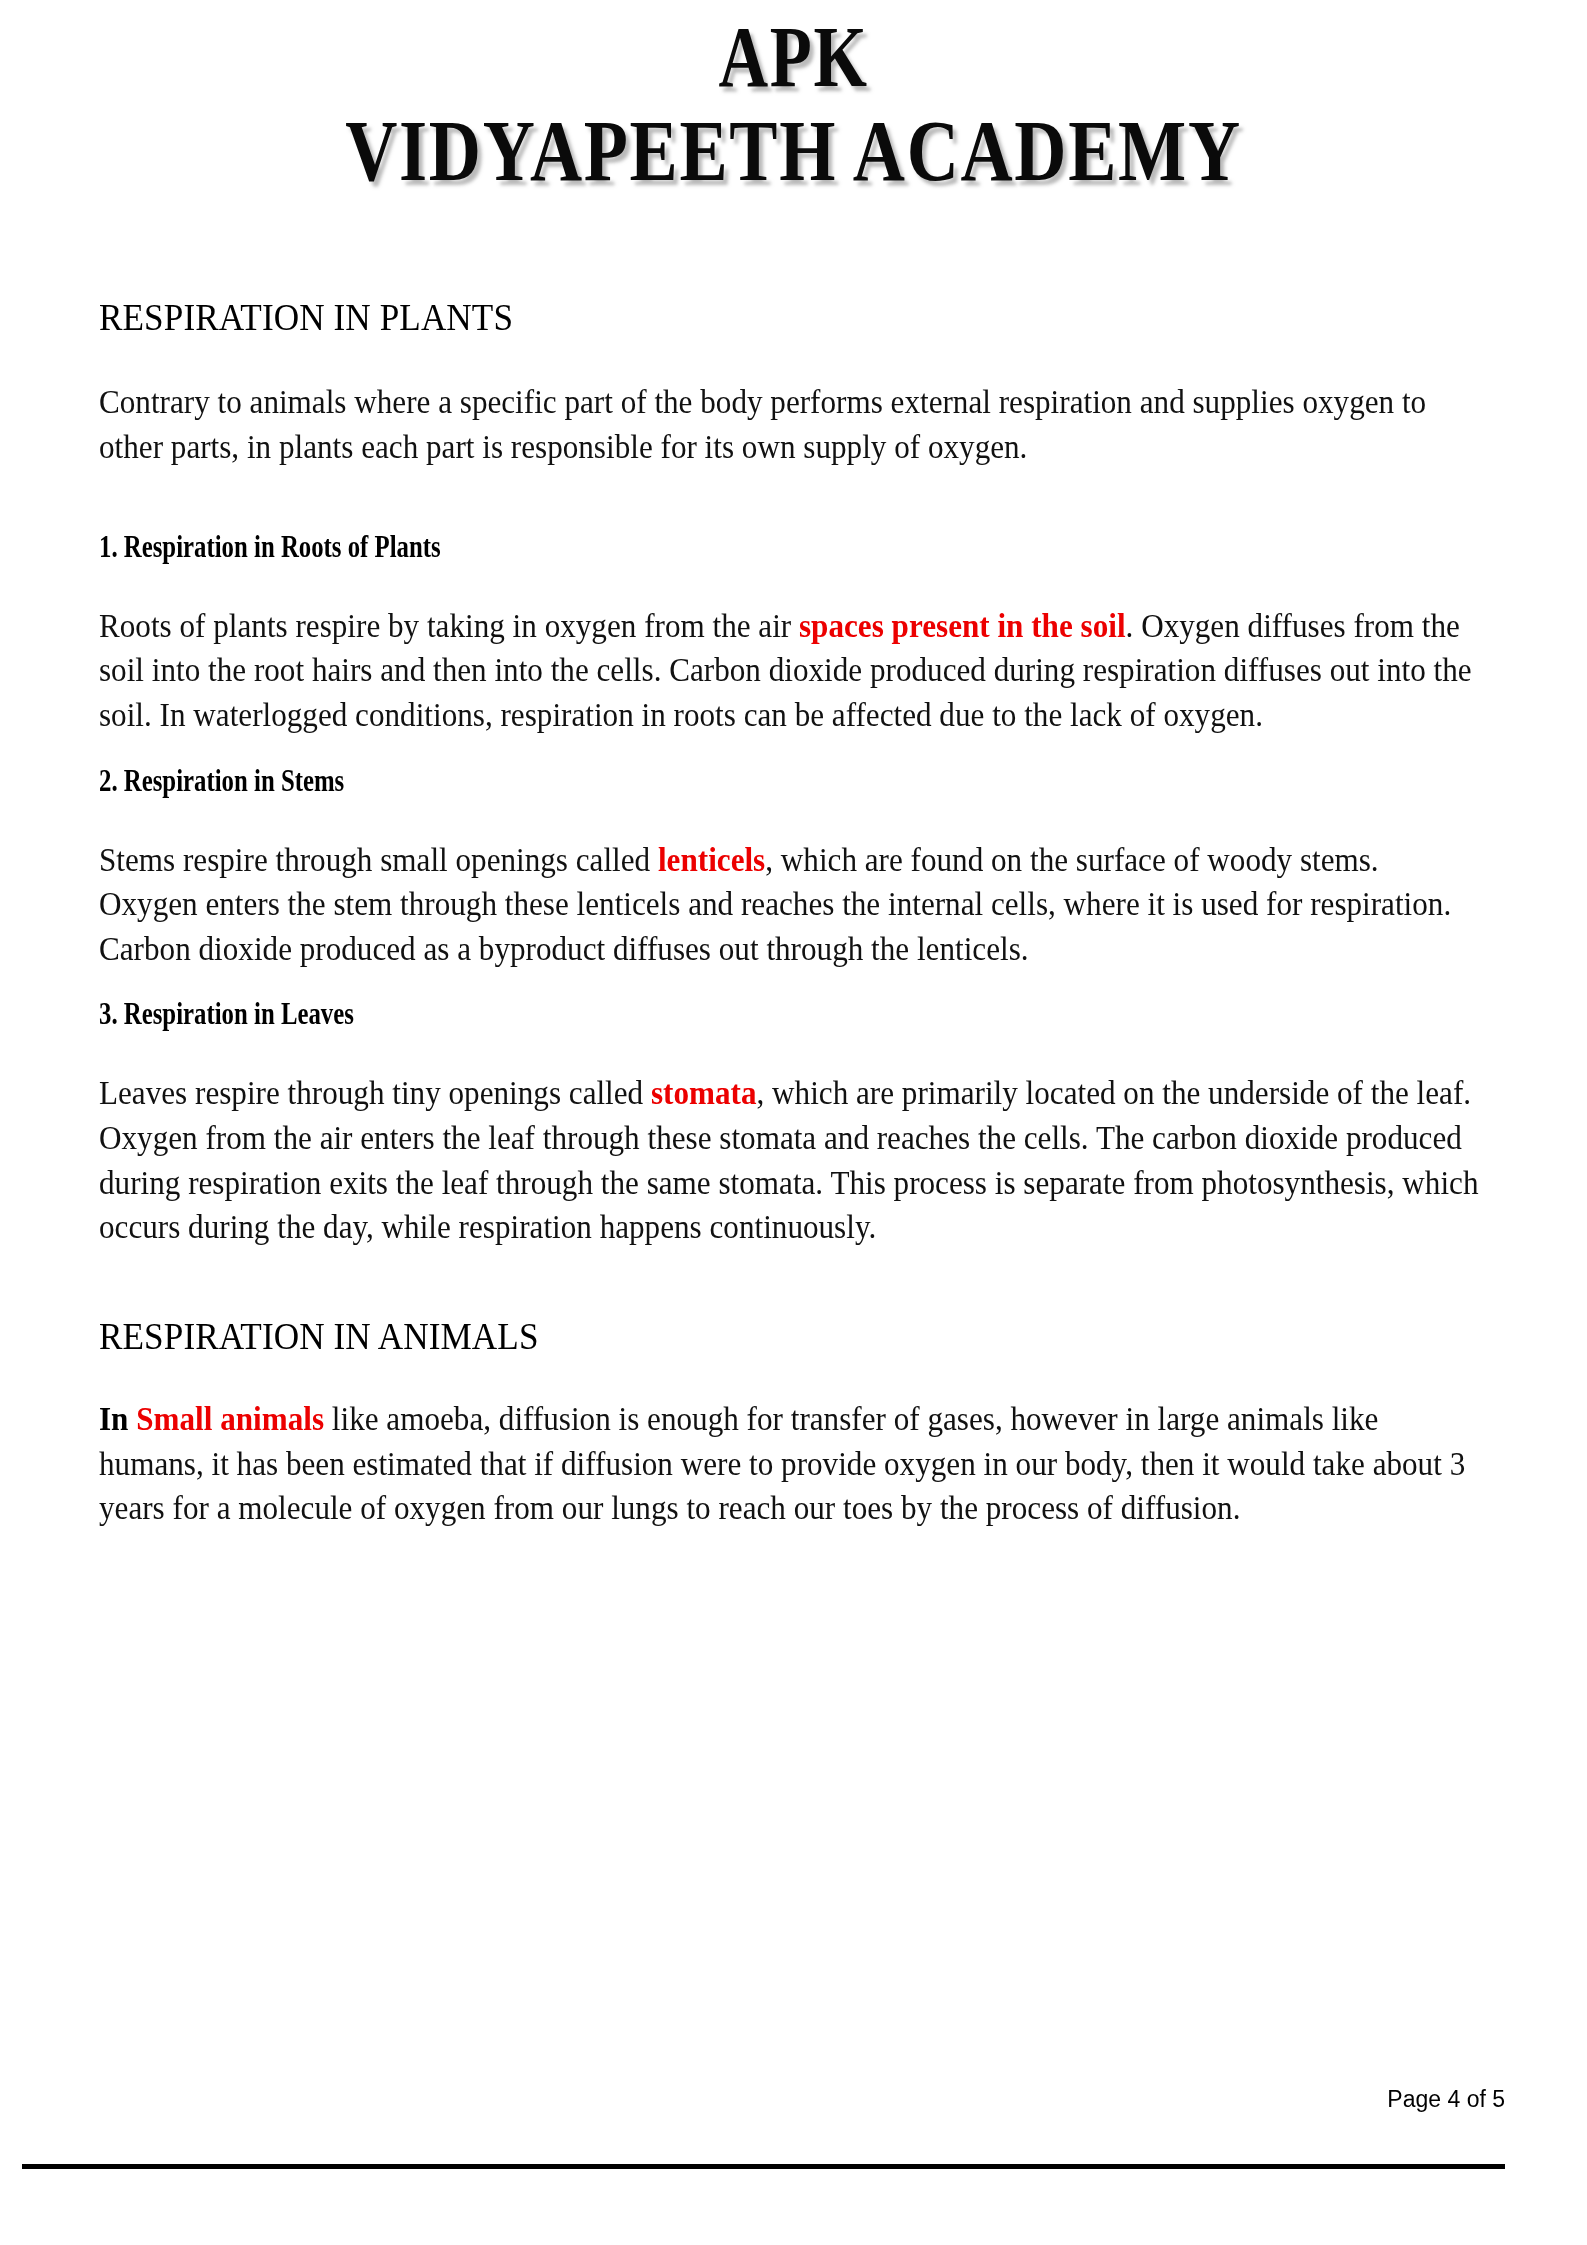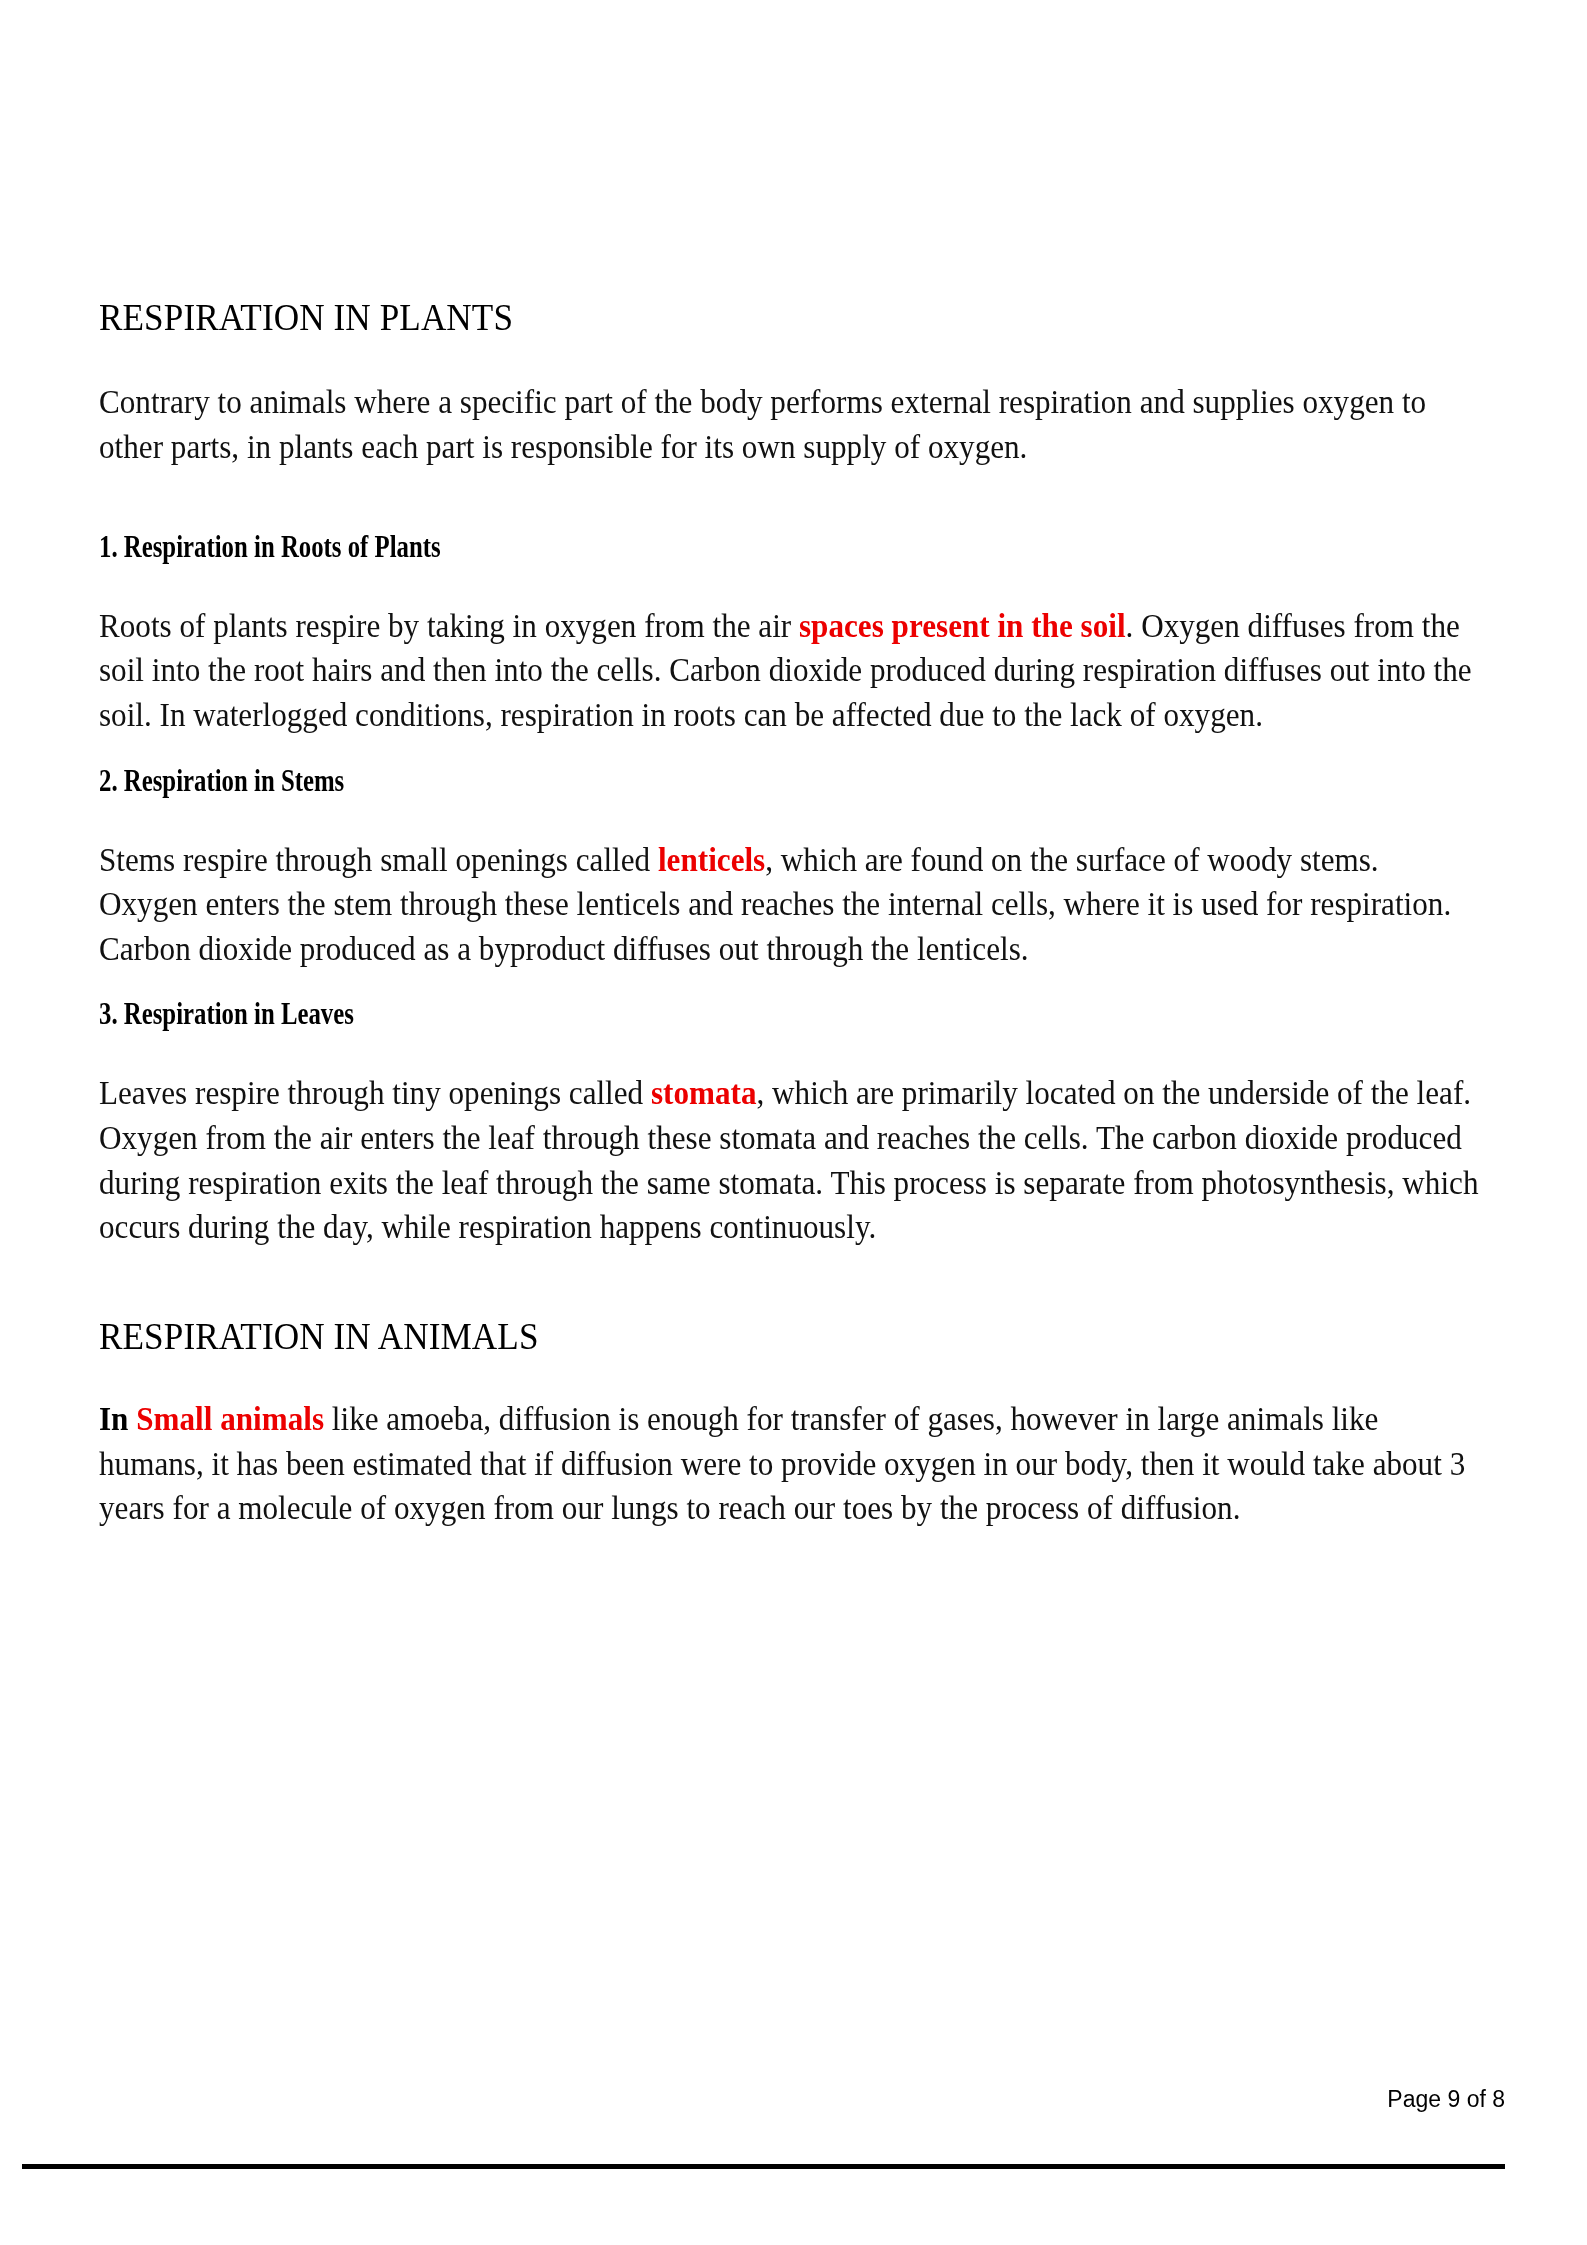--- a/index.html
+++ b/index.html
@@ -147,20 +147,24 @@
     width: 1483px;
     height: 5px;
     background: #000000;
   }
 </style>
 </head>
 <body>
 
 <div class="page">
 
+  <div class="letterhead">
+    <div class="brand-line-1">APK</div>
+    <div class="brand-line-2">VIDYAPEETH ACADEMY</div>
+  </div>
 
   <div class="content">
 
     <h1 class="section-title">RESPIRATION IN PLANTS</h1>
 
     <div class="gap-after-title"></div>
 
     <p class="body-text">Contrary to animals where a specific part of the body performs external respiration and supplies oxygen to other parts, in plants each part is responsible for its own supply of oxygen.</p>
 
     <div class="gap-para-to-sub"></div>
@@ -191,17 +195,17 @@
 
     <h1 class="section-title">RESPIRATION IN ANIMALS</h1>
 
     <div class="gap-animals-title"></div>
 
     <p class="body-text"><span class="bold-black">In </span><span class="hl">Small animals</span><span> like amoeba, diffusion is enough for transfer of gases, however in large animals like humans, it has been estimated that if diffusion were to provide oxygen in our body, then it would take about 3 years for a molecule of oxygen from our lungs to reach our toes by the process of diffusion.</span></p>
 
   </div>
 
   <div class="footer">
-    <div class="page-number">Page 9 of 8</div>
+    <div class="page-number">Page 4 of 5</div>
     <div class="footer-rule"></div>
   </div>
 
 </div>
 
 </body></html>

